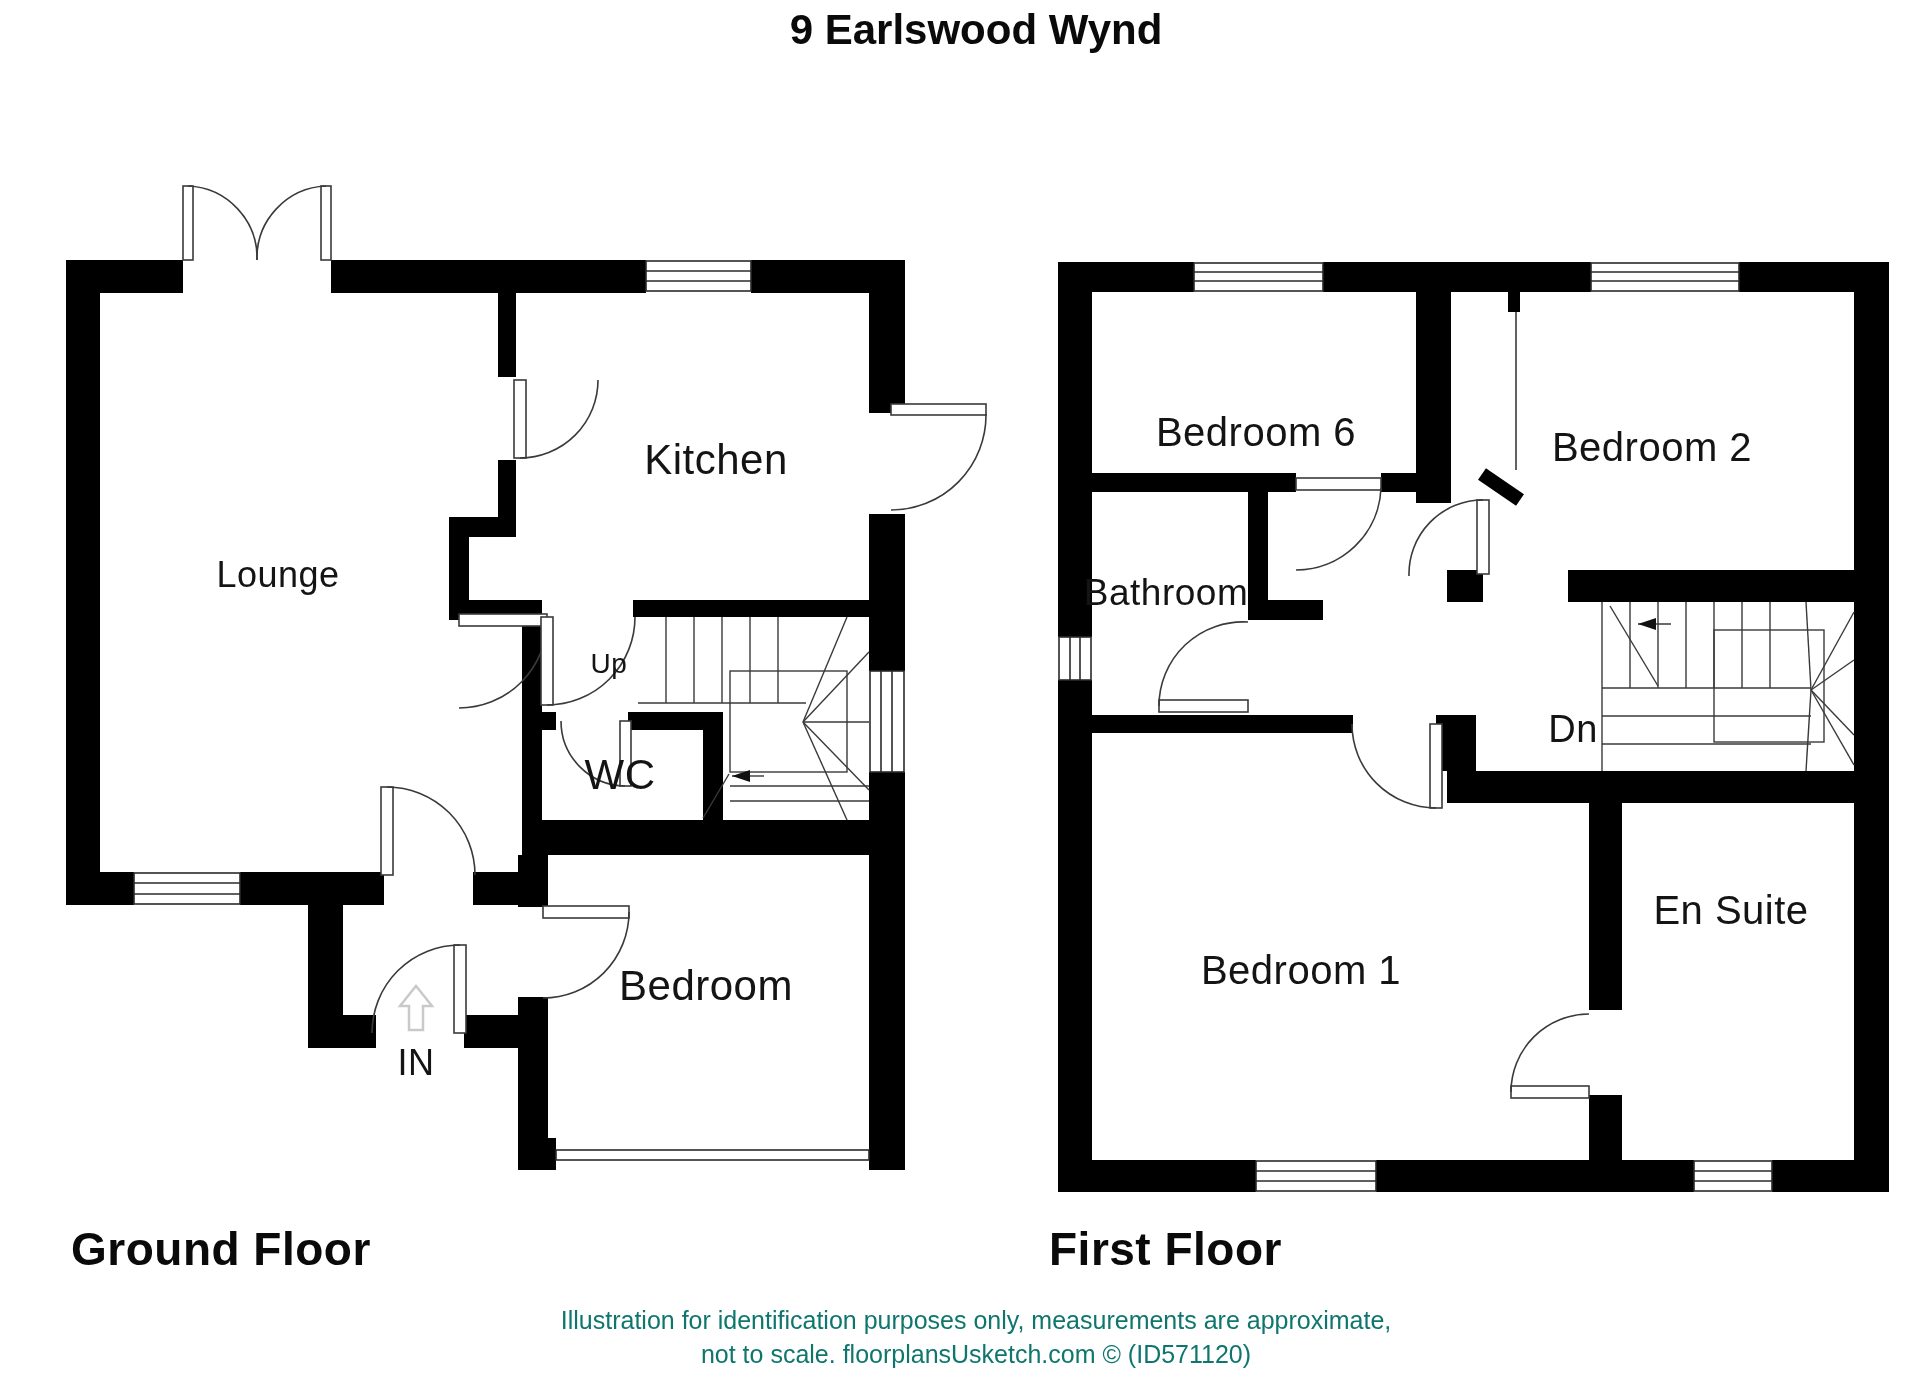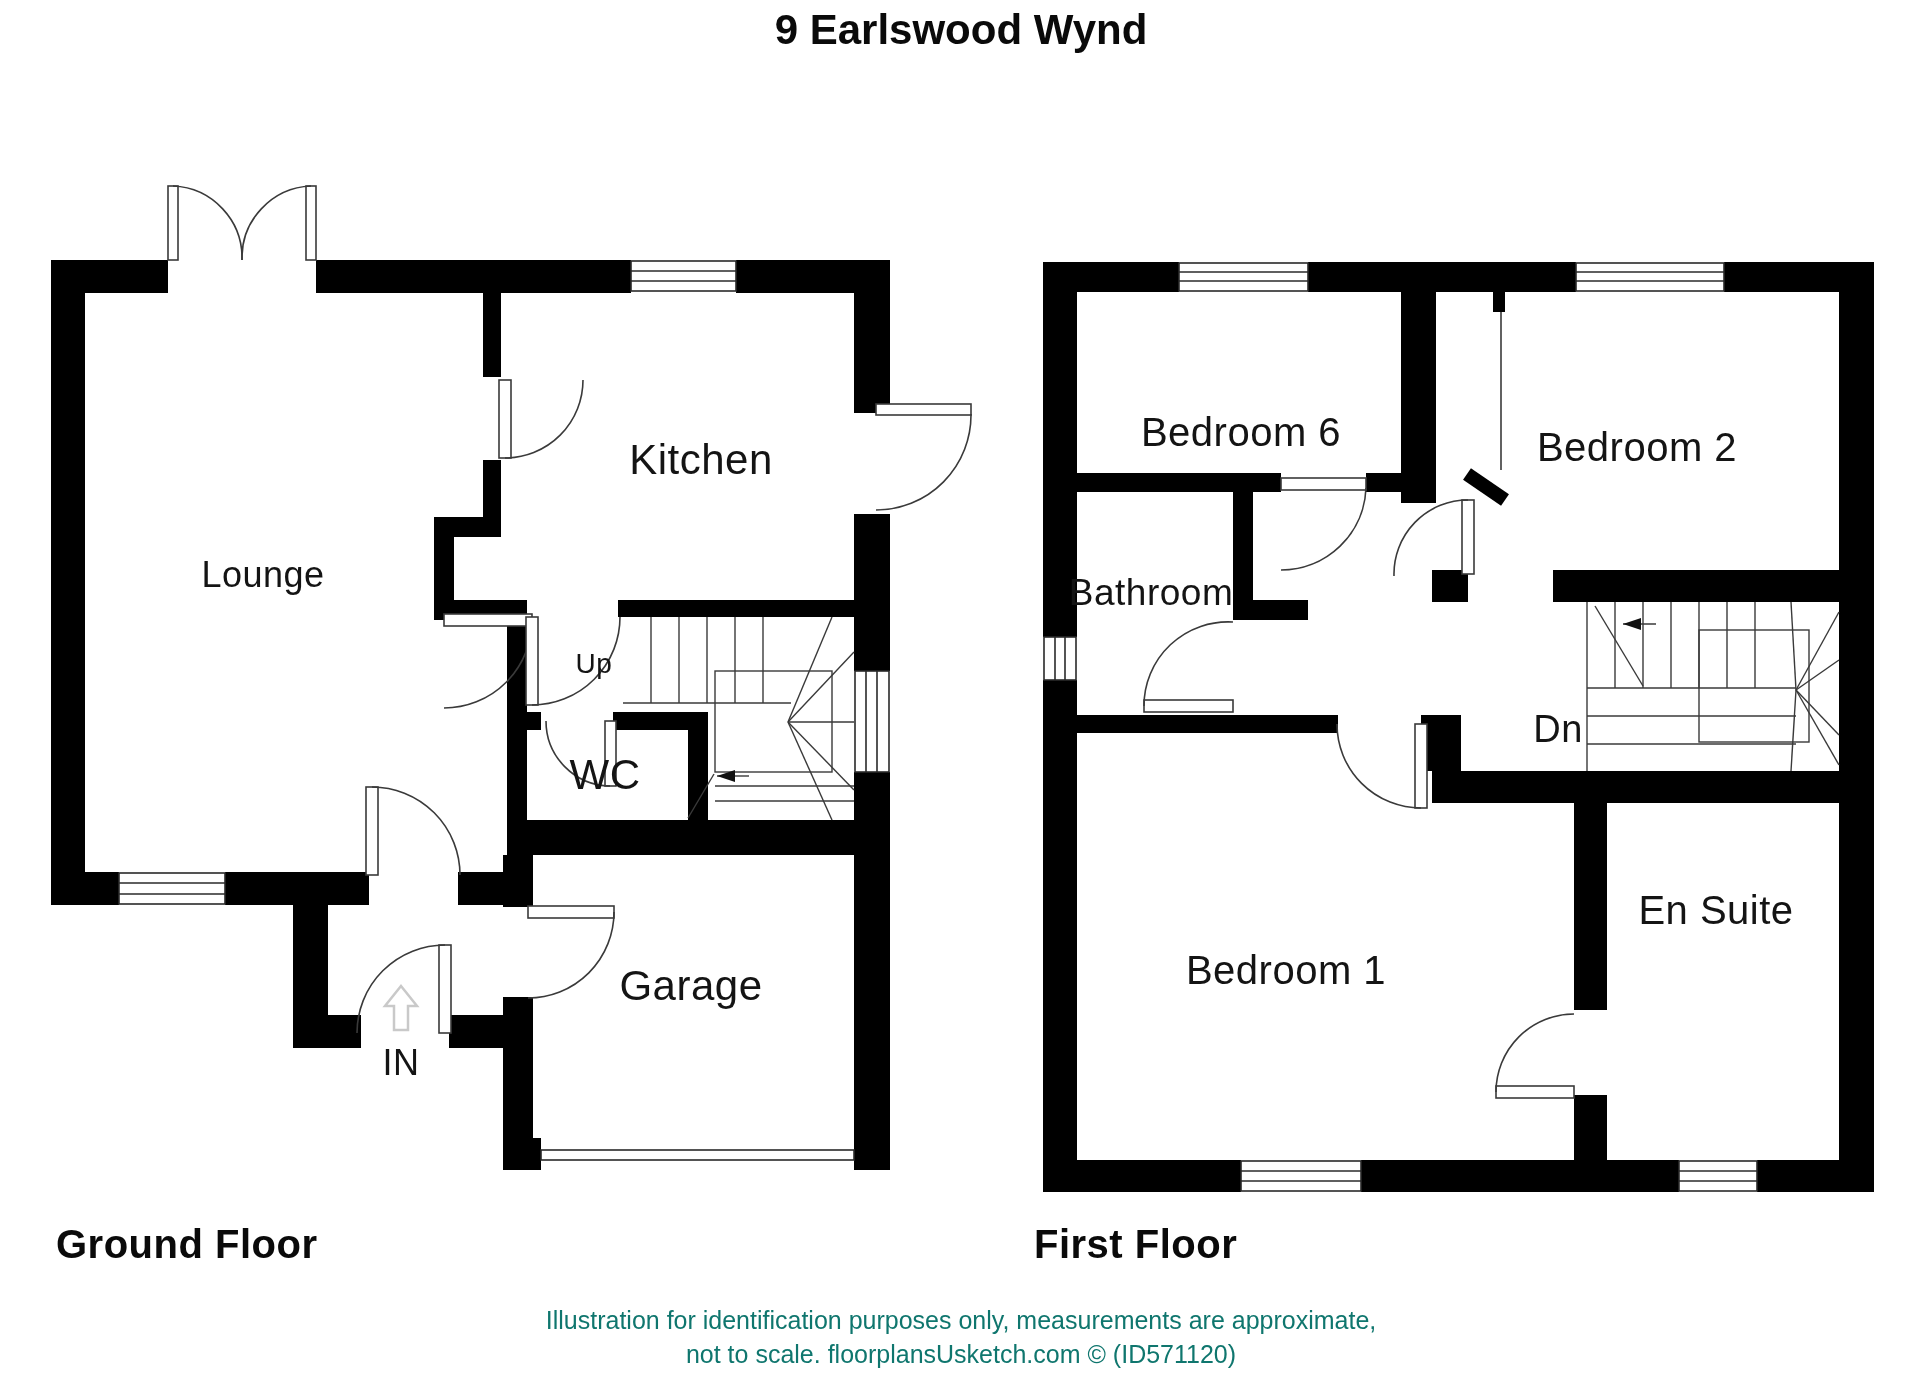--- a/index.html
+++ b/index.html
@@ -1,24 +1,24 @@
 <!DOCTYPE html>
 <html><head>
 <meta charset="utf-8">
 <style>
   html,body{margin:0;padding:0;background:#ffffff;}
   body{width:1920px;height:1399px;position:relative;overflow:hidden;
        font-family:"Liberation Sans", sans-serif;color:#111;}
-  #stage{position:absolute;left:1px;top:0;width:1636px;height:1399px;}
+  #stage{position:absolute;left:16px;top:0;width:1636px;height:1399px;}
   svg{position:absolute;left:0;top:0;}
   .lbl{position:absolute;transform:translate(-50%,-50%);white-space:nowrap;
        color:#141414;letter-spacing:0.5px;}
   .room{font-size:40px;font-weight:400;}
   .small{font-size:36px;}
-  .floorlbl{position:absolute;font-size:40px;font-weight:bold;color:#0a0a0a;
+  .floorlbl{position:absolute;font-size:46px;font-weight:bold;color:#0a0a0a;
             letter-spacing:0.5px;white-space:nowrap;text-align:right;}
   #title{position:absolute;left:960px;top:30px;transform:translate(-50%,-50%);
          font-size:42px;font-weight:bold;color:#0a0a0a;white-space:nowrap;}
   .footer{position:absolute;left:960px;transform:translateX(-50%);
           font-size:25px;color:#0f766e;white-space:nowrap;}
 </style>
 </head>
 <body>
 
 <div id="stage">
@@ -224,21 +224,21 @@
       <polygon points="1622,624 1640,618 1640,630" fill="#111"></polygon>
     </g>
   </svg>
 
   <div id="title">9 Earlswood Wynd</div>
 
   <div class="lbl room" style="left:262px;top:575px;font-size:36px;">Lounge</div>
   <div class="lbl room" style="left:700px;top:460px;font-size:42px;">Kitchen</div>
   <div class="lbl room" style="left:593px;top:664px;font-size:28px;">Up</div>
   <div class="lbl room" style="left:592px;top:775px;font-size:42px;margin-left:12px;">WC</div>
-  <div class="lbl room" style="left:690px;top:986px;font-size:42px;">Garage</div>
+  <div class="lbl room" style="left:690px;top:986px;font-size:42px;">Bedroom</div>
   <div class="lbl small" style="left:400px;top:1063px;">IN</div>
 
   <div class="lbl room" style="left:1240px;top:432px;">Bedroom 6</div>
   <div class="lbl room" style="left:1636px;top:447px;">Bedroom 2</div>
   <div class="lbl room" style="left:1150px;top:593px;font-size:37px;">Bathroom</div>
   <div class="lbl room" style="left:1557px;top:729px;font-size:38px;">Dn</div>
   <div class="lbl room" style="left:1285px;top:970px;">Bedroom 1</div>
   <div class="lbl room" style="left:1715px;top:910px;">En Suite</div>
 
   <div class="floorlbl" style="left:55px;top:1222px;">Ground Floor</div>

